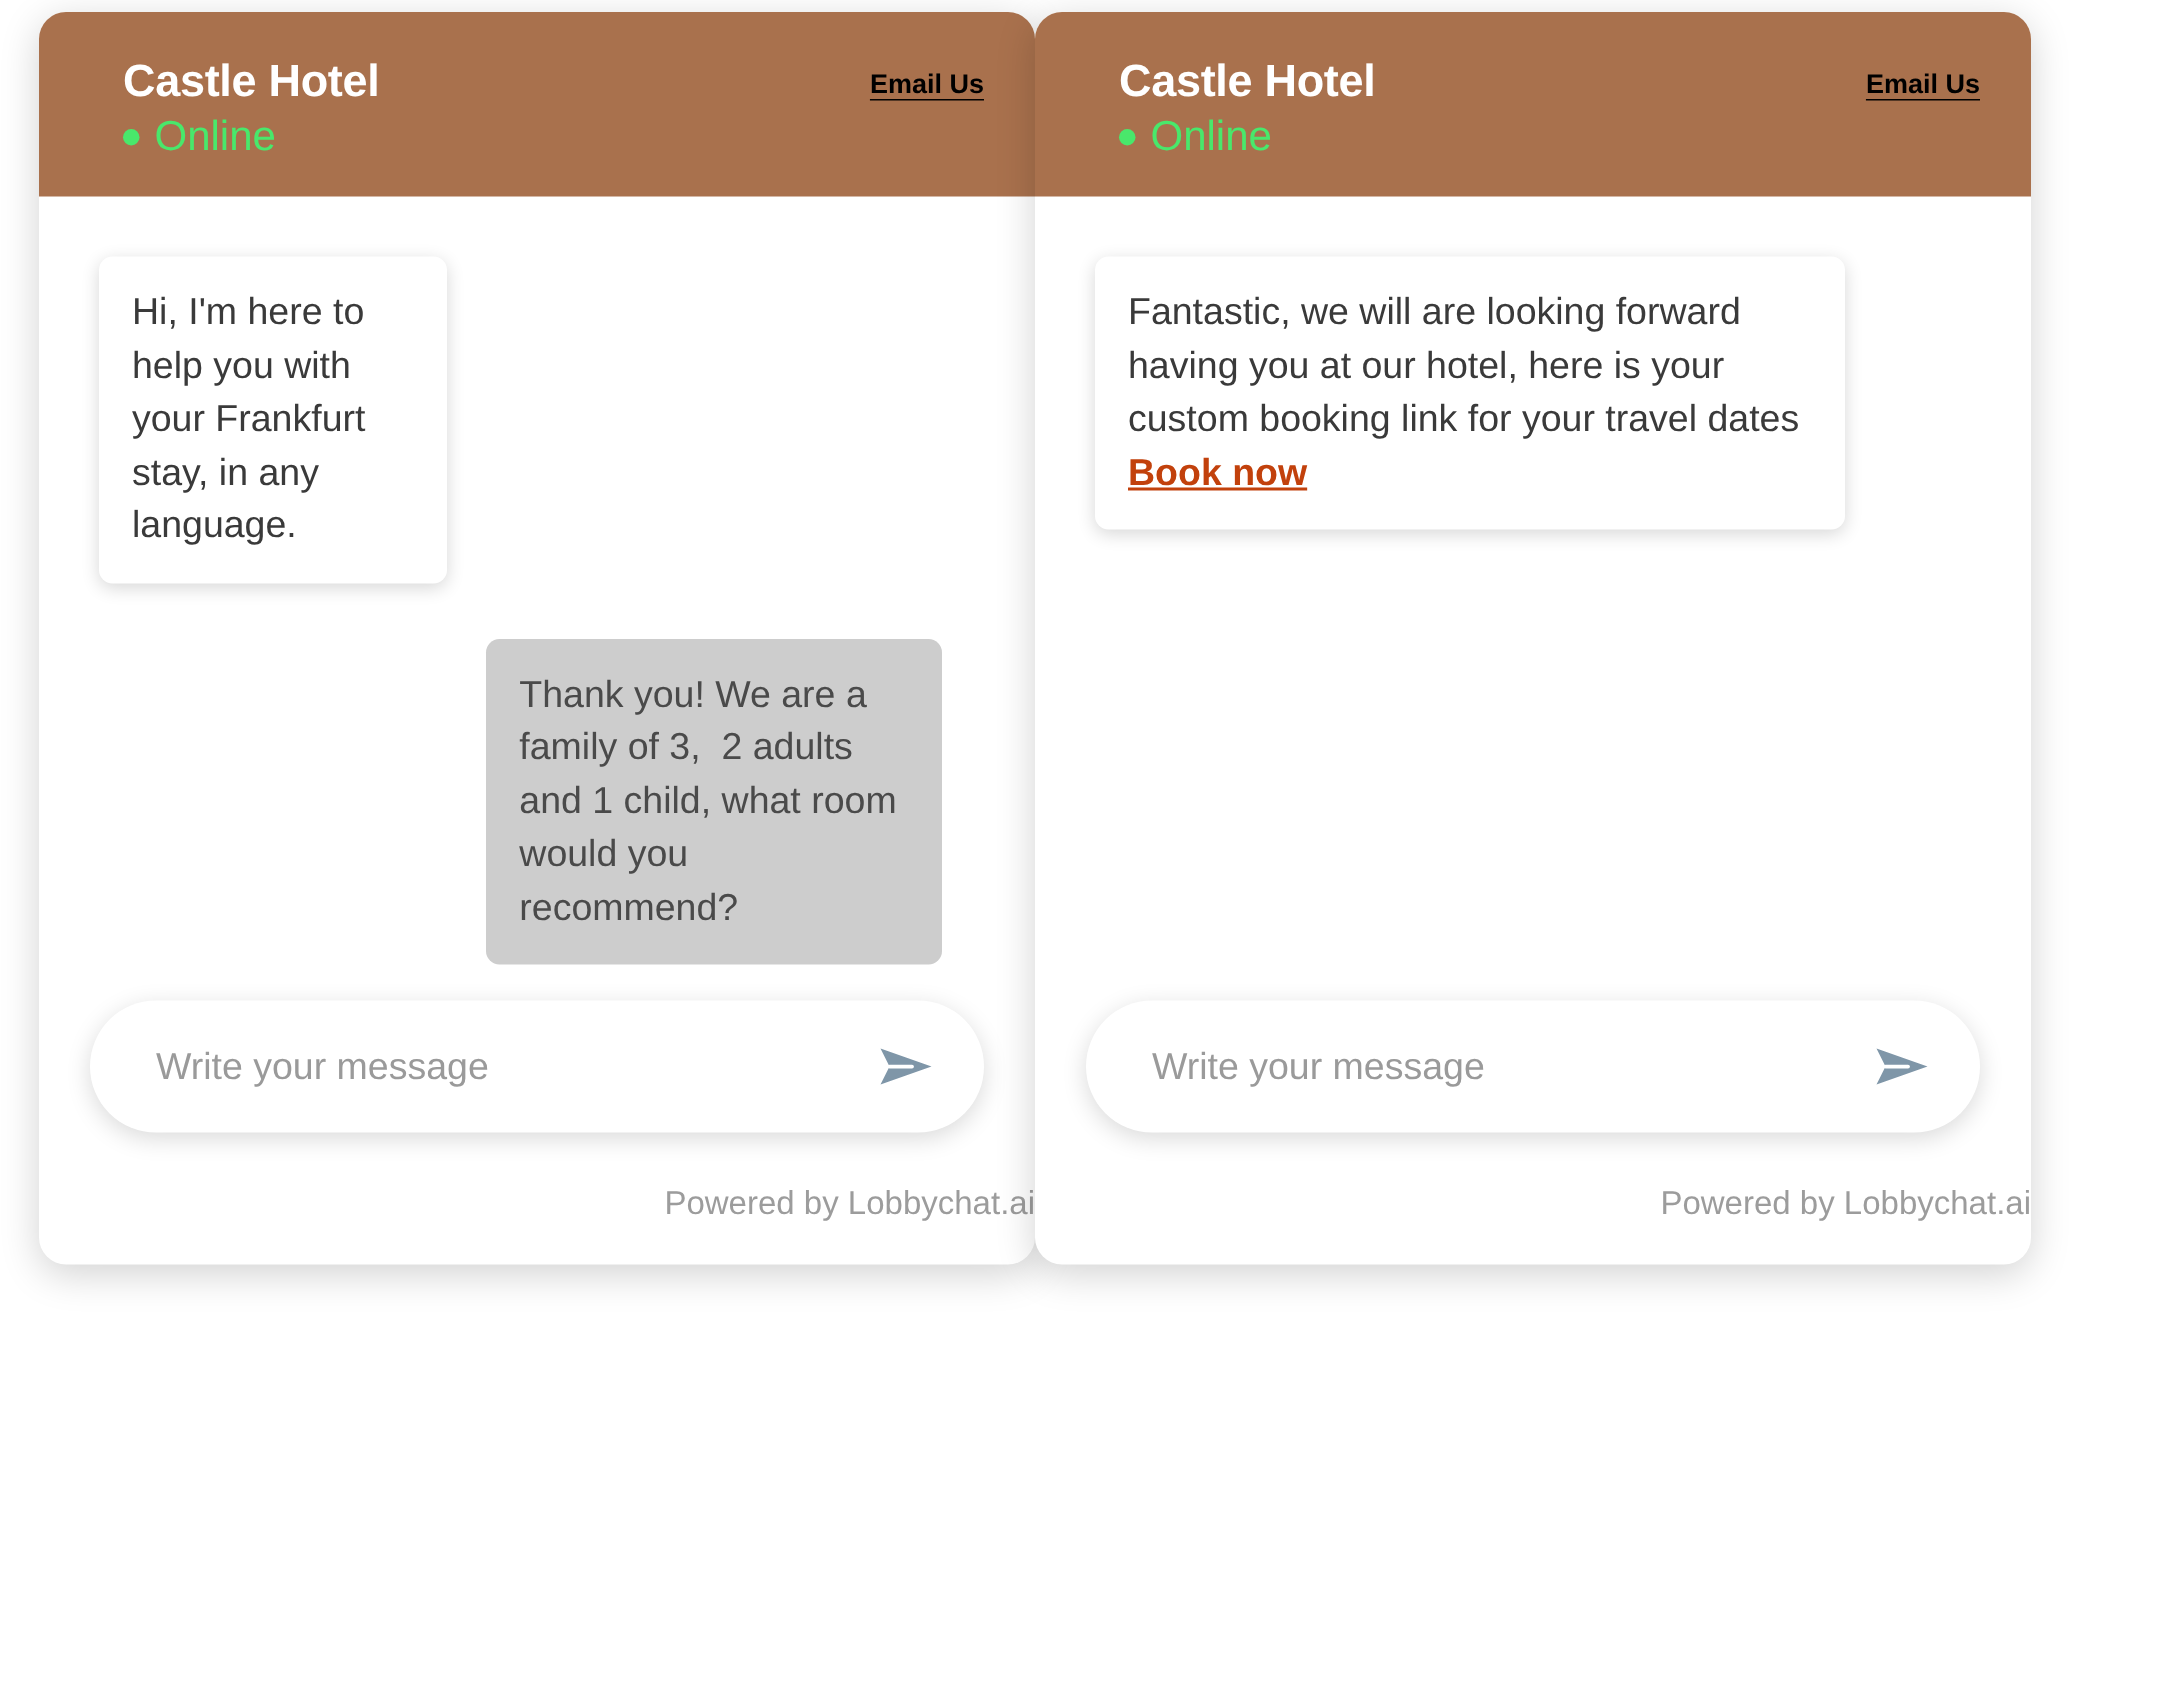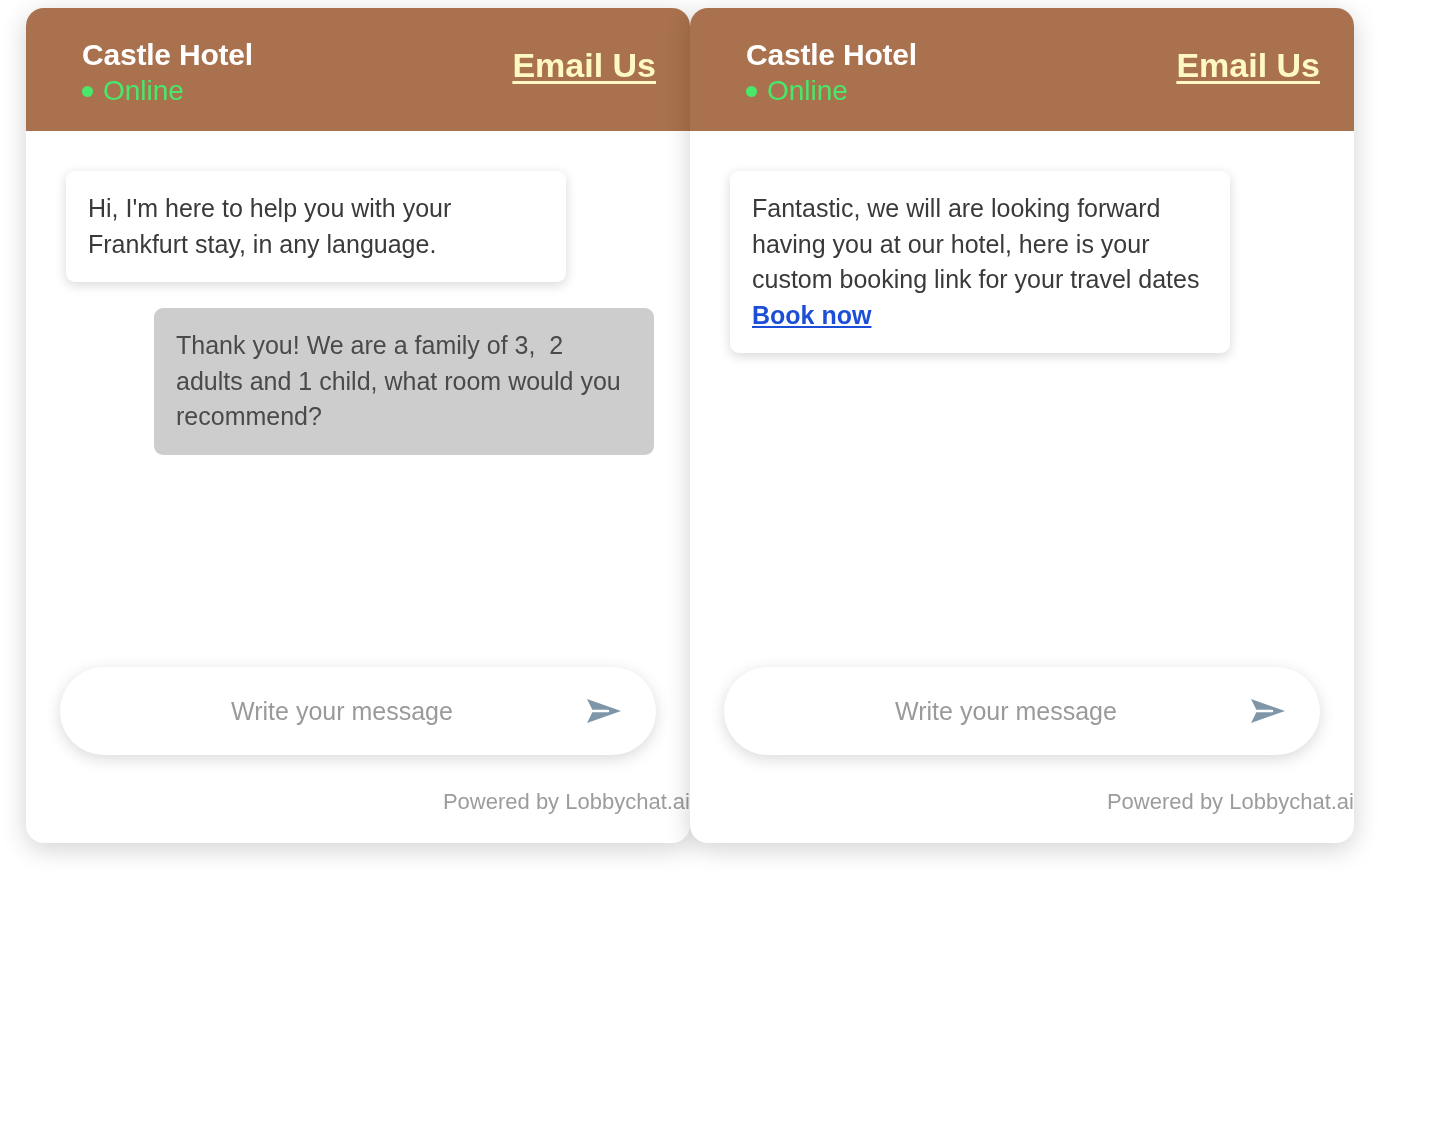--- a/index.html
+++ b/index.html
@@ -46,34 +46,34 @@
     width: 11px; height: 11px; border-radius: 50%;
     background: #49e86b;
     display: block;
   }
   .status-text {
     color: #49e86b;
     font-size: 28px;
     line-height: 1;
   }
   .email-us {
-    color: #fef9c3;
-    font-size: 34px;
+    color: #000000;
+    font-size: 18px;
     font-weight: bold;
     text-decoration: underline;
     text-underline-offset: 4px;
     cursor: pointer;
     margin-top: 8px;
     white-space: nowrap;
   }
   .chat-area {
     flex: 1;
     padding: 40px 34px 0 34px;
     display: flex;
-    flex-direction: column;
+    flex-direction: row;
     gap: 26px;
   }
   .msg {
     max-width: 500px;
     font-size: 25px;
     line-height: 1.42;
     color: #3a3a3a;
     padding: 20px 22px;
     border-radius: 9px;
     white-space: pre-wrap;
@@ -86,21 +86,21 @@
   }
   .msg.user {
     background: #cdcdcd;
     align-self: flex-end;
     color: #4a4a4a;
     margin-right: 2px;
   }
   .msg .cta {
     font-weight: bold;
     text-decoration: underline;
-    color: #1d4ed8;
+    color: #c2410c;
     cursor: pointer;
   }
   .composer-wrap {
     padding: 24px 34px 0 34px;
   }
   .composer {
     height: 88px;
     border-radius: 44px;
     background: #ffffff;
     box-shadow: 0 4px 16px rgba(0,0,0,0.15);
@@ -109,21 +109,20 @@
     padding: 0 30px 0 42px;
   }
   .composer input {
     flex: 1;
     border: none;
     outline: none;
     background: transparent;
     font-size: 25px;
     color: #14532d;
     font-family: "Liberation Sans", sans-serif;
-    text-align: center;
   }
   .composer input::placeholder { color: #9a9a9a; }
   .send-icon {
     width: 44px; height: 36px;
     display: flex; align-items: center; justify-content: center;
     cursor: pointer;
   }
   .footer {
     text-align: right;
     color: #9c9c9c;

